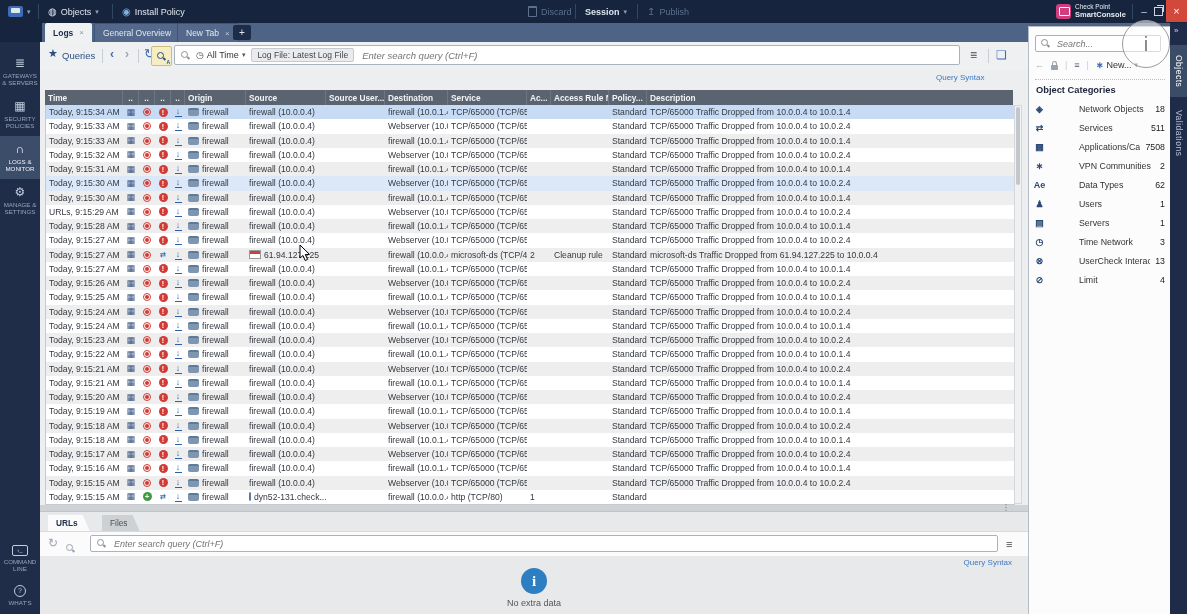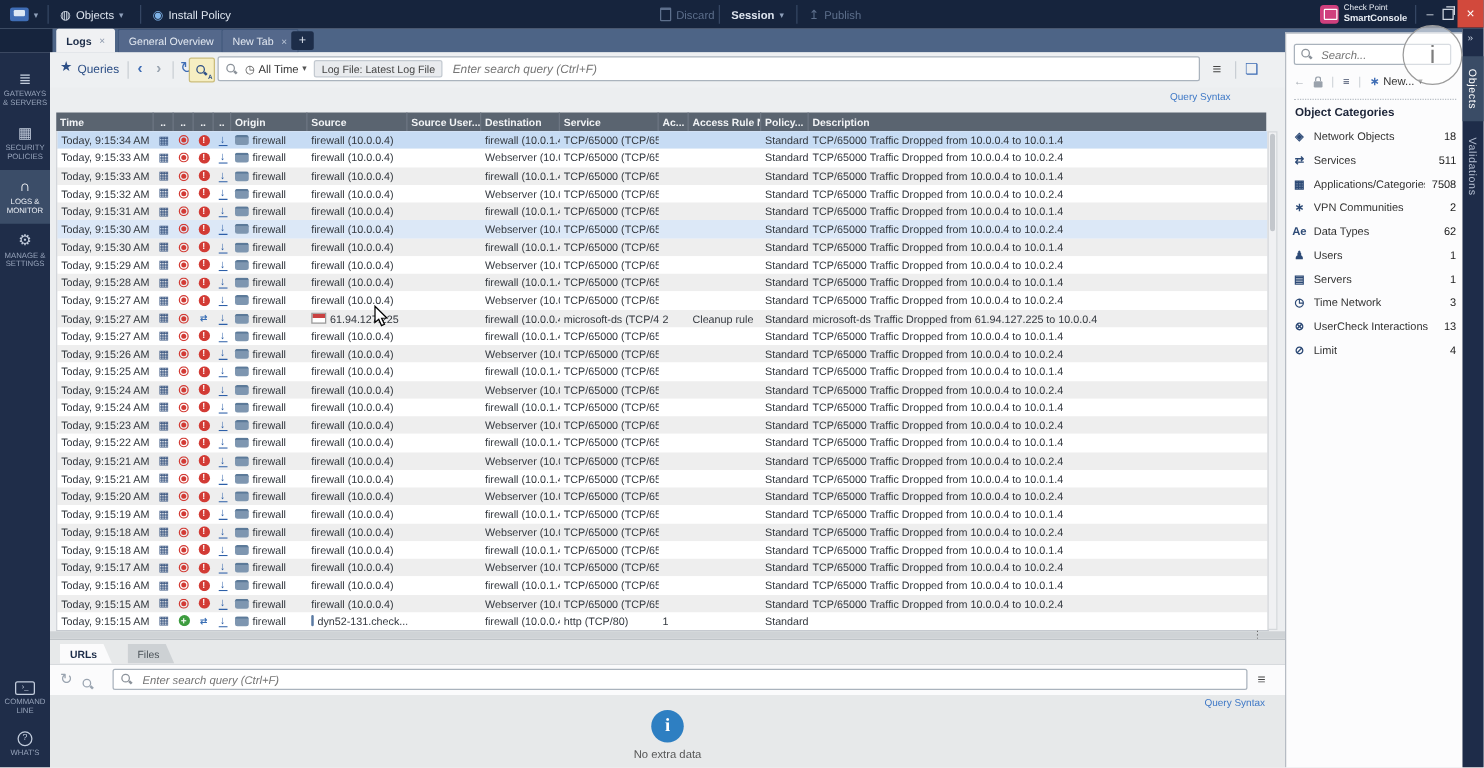--- a/index.html
+++ b/index.html
@@ -104,21 +104,21 @@
   #rp-search{position:absolute;left:6px;top:8px;width:126px;height:17px;background:#fff;border:1px solid #a9b2bc;border-radius:2px;display:flex;align-items:center;gap:5px;padding:0 5px;box-sizing:border-box;}
   #rp-search .ph{flex:1;border:none;outline:none;font-style:italic;color:#8b929a;font-size:9px;font-family:"Liberation Sans",sans-serif;background:transparent;width:60px;}
   #rp-toolbar{position:absolute;left:6px;top:30px;width:130px;height:16px;display:flex;align-items:center;gap:7px;font-size:9px;color:#333;}
   .lock-ic{display:inline-block;width:7px;height:5px;background:#9aa2ac;border-radius:1px;position:relative;margin-top:4px;}
   .lock-ic::before{content:"";position:absolute;left:1px;top:-4px;width:3px;height:3px;border:1px solid #9aa2ac;border-bottom:none;border-radius:3px 3px 0 0;}
   #rp-dotted{position:absolute;left:6px;top:52px;width:130px;border-top:1px dotted #b9bfc6;}
   #rp-title{position:absolute;left:7px;top:58px;font-size:9.3px;font-weight:bold;color:#1c2438;}
   #cat-list{position:absolute;left:4px;top:72px;width:134px;}
   .cat-item{display:flex;align-items:center;height:19px;font-size:8.8px;color:#333;gap:5px;}
   .cat-ic{width:13px;text-align:center;color:#2d4a76;font-size:9px;font-weight:bold;flex-shrink:0;}
-  .cat-label{flex:1;white-space:nowrap;overflow:hidden;}
+  .cat-label{flex:1;white-space:nowrap;overflow:hidden;margin-left:28px;}
   .cat-count{text-align:right;padding-right:2px;color:#222;}
   
   #rightstrip{position:absolute;left:1170px;top:23px;width:17px;height:591px;background:#1e2c49;}
   .vtab{position:absolute;left:0;width:17px;writing-mode:vertical-rl;font-size:8.5px;letter-spacing:0.5px;display:flex;align-items:center;justify-content:center;padding:6px 0;box-sizing:border-box;}
   .vtab.active{background:#3a4c66;color:#fff;}
   .vtab.inactive{color:#b7c1d4;}
   #strip-chevrons{position:absolute;left:4px;top:3px;color:#cdd6e4;font-size:8px;}
   
   #icircle{position:absolute;left:1122px;top:20px;width:46px;height:46px;border-radius:50%;background:rgba(255,255,255,0.55);border:1px solid #9b9b9b;display:flex;align-items:center;justify-content:center;font-size:20px;color:#7d7d7d;z-index:50;}
   #cursor{position:absolute;left:299px;top:244px;z-index:60;}
@@ -467,21 +467,21 @@
         </span>
         <span class="cell cu"></span>
         <span class="cell cd">firewall (10.0.1.4)</span>
         <span class="cell cv">TCP/65000 (TCP/65000)</span>
         <span class="cell ca"></span>
         <span class="cell cr"></span>
         <span class="cell cp">Standard</span>
         <span class="cell cx">TCP/65000 Traffic Dropped from 10.0.0.4 to 10.0.1.4</span>
       </div>
       <div class="trow">
-        <span class="cell ct">Today, 9:15:29 AM</span>
+        <span class="cell ct">URLs, 9:15:29 AM</span>
         <span class="cell ci">
           <span class="ic-grid">▦</span>
         </span>
         <span class="cell ci">
           <span class="ic-rec"></span>
         </span>
         <span class="cell ci">
           <span class="ic-alert">!</span>
         </span>
         <span class="cell ci4">

